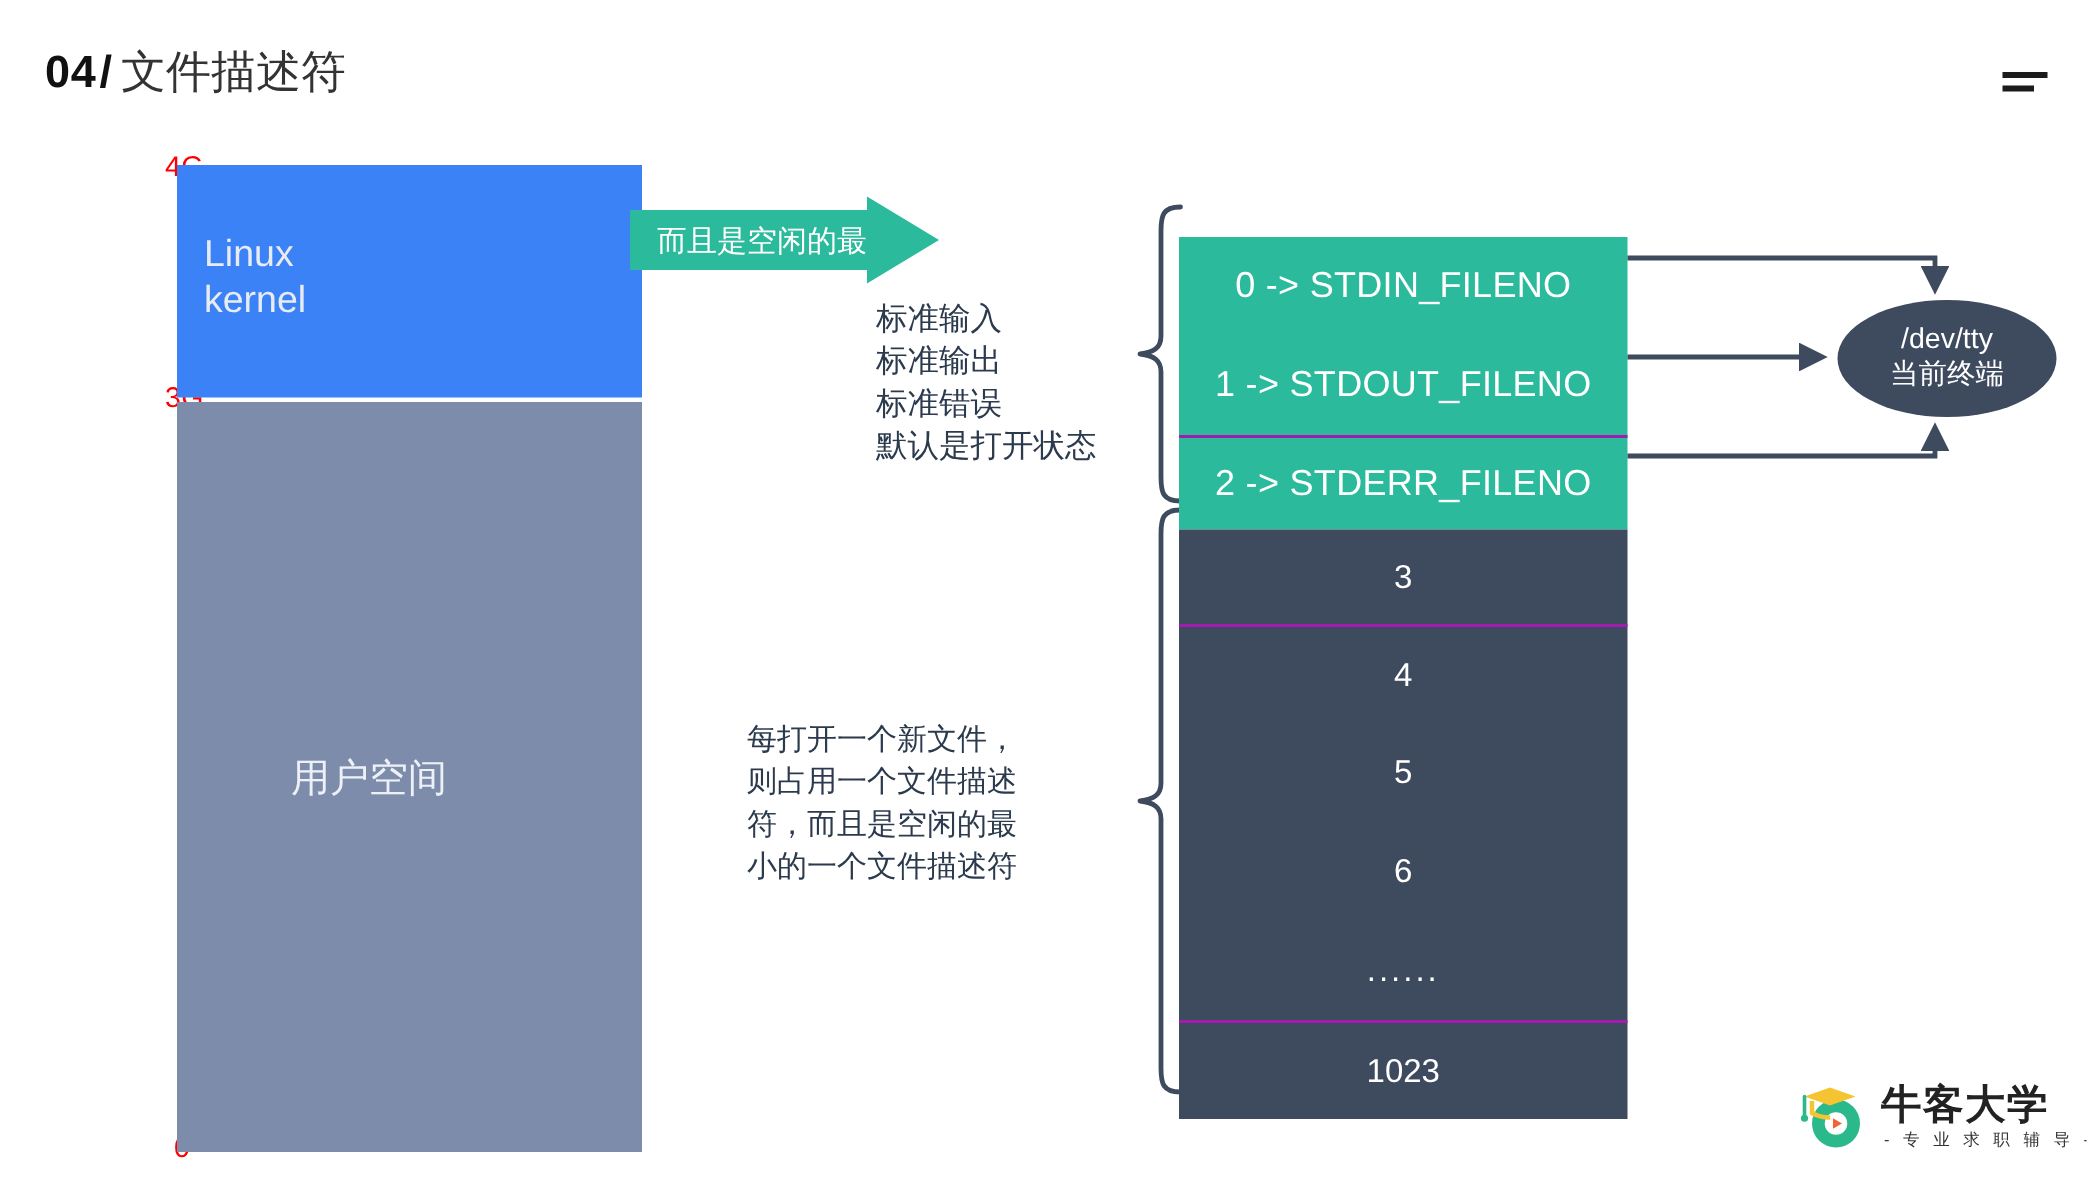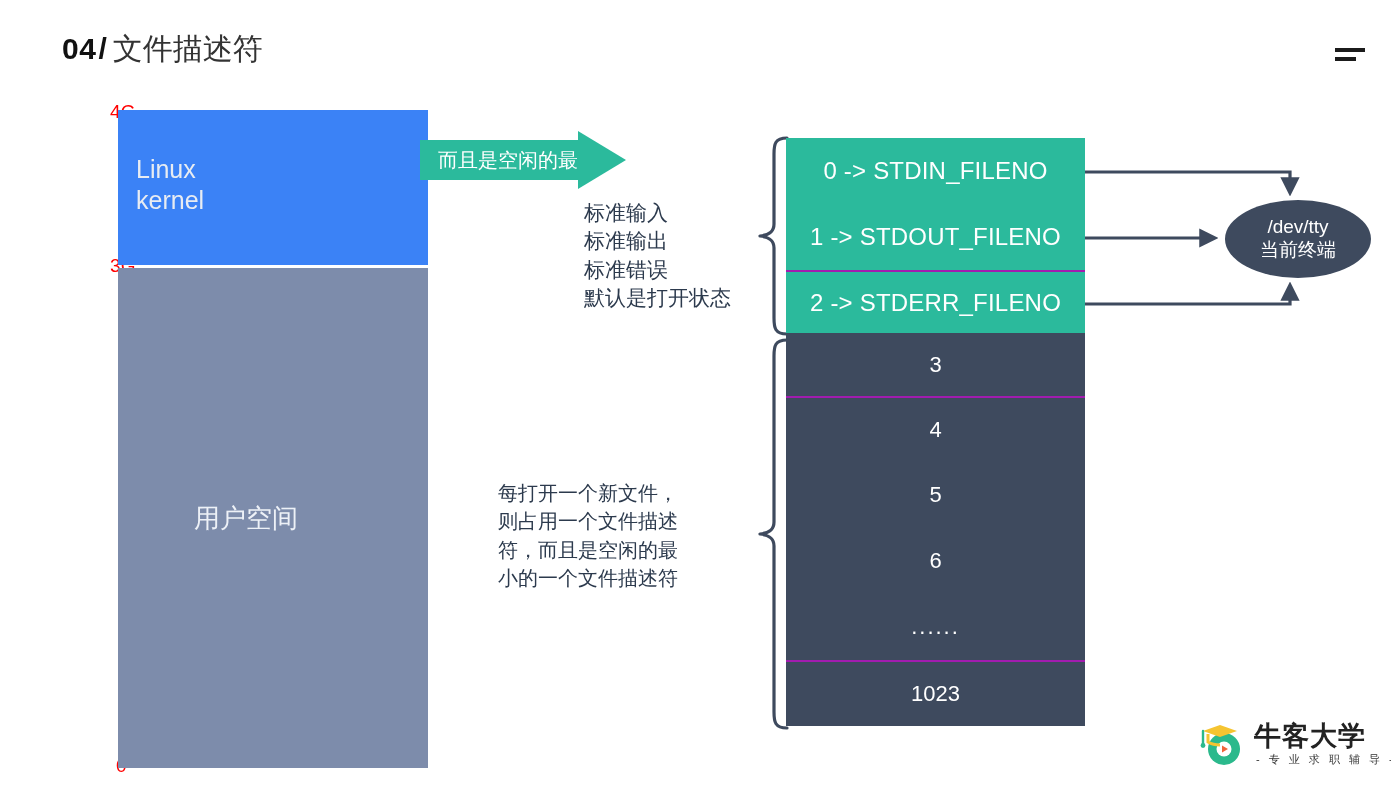--- a/index.html
+++ b/index.html
@@ -23,21 +23,20 @@
     top: 32px;
     font-size: 30px;
     line-height: 1.1;
     color: #1a1a1a;
     white-space: nowrap;
   }
   #slide-title .num {
     font-weight: bold;
     color: #111111;
     letter-spacing: 0.5px;
-    margin-left: 32px;
   }
   #slide-title .slash {
     font-weight: bold;
     color: #111111;
     margin: 0 6px 0 2px;
   }
   #slide-title .subject {
     font-weight: normal;
     color: #333333;
   }
@@ -337,21 +336,21 @@
   </svg>
 </div>
 
 <div class="brace" style="left:757px; top:338px;">
   <svg width="34" height="392" viewBox="0 0 34 392">
     <path d="M30 2 C18 2 17 8 17 18 L17 184 C17 192 12 195 3 196 C12 197 17 200 17 208 L17 374 C17 384 18 390 30 390" fill="none" stroke="#3e4a5e" stroke-width="3.2" stroke-linecap="round" stroke-linejoin="round"></path>
   </svg>
 </div>
 
 <div id="fd-table">
-  <div class="fd-row std" style="height:66px;">
+  <div class="fd-row std" style="height:66px;margin-top:20px;">
     <span>0 -&gt; STDIN_FILENO</span>
   </div>
   <div class="fd-row std" style="height:66px;">
     <span>1 -&gt; STDOUT_FILENO</span>
   </div>
   <div class="fd-row std sep-top" style="height:63px;">
     <span>2 -&gt; STDERR_FILENO</span>
   </div>
   <div class="fd-row numeric" style="height:63px;">
     <span>3</span>

